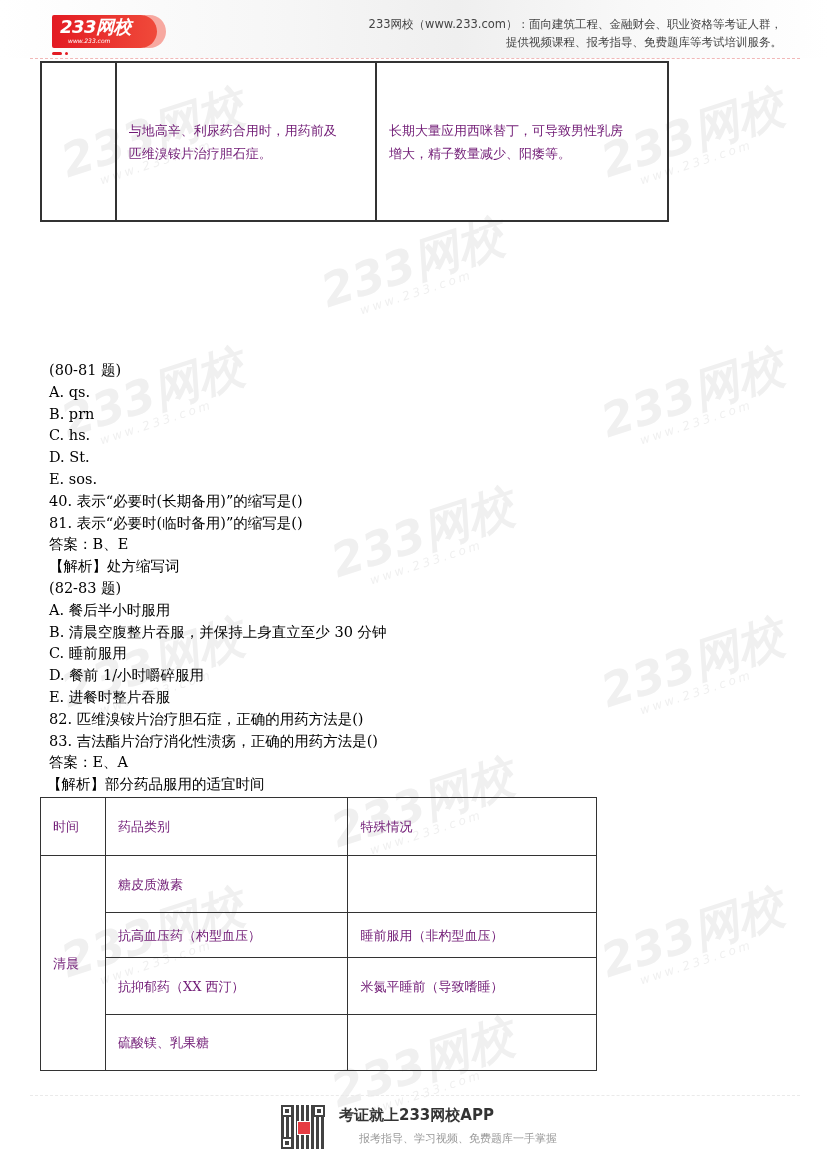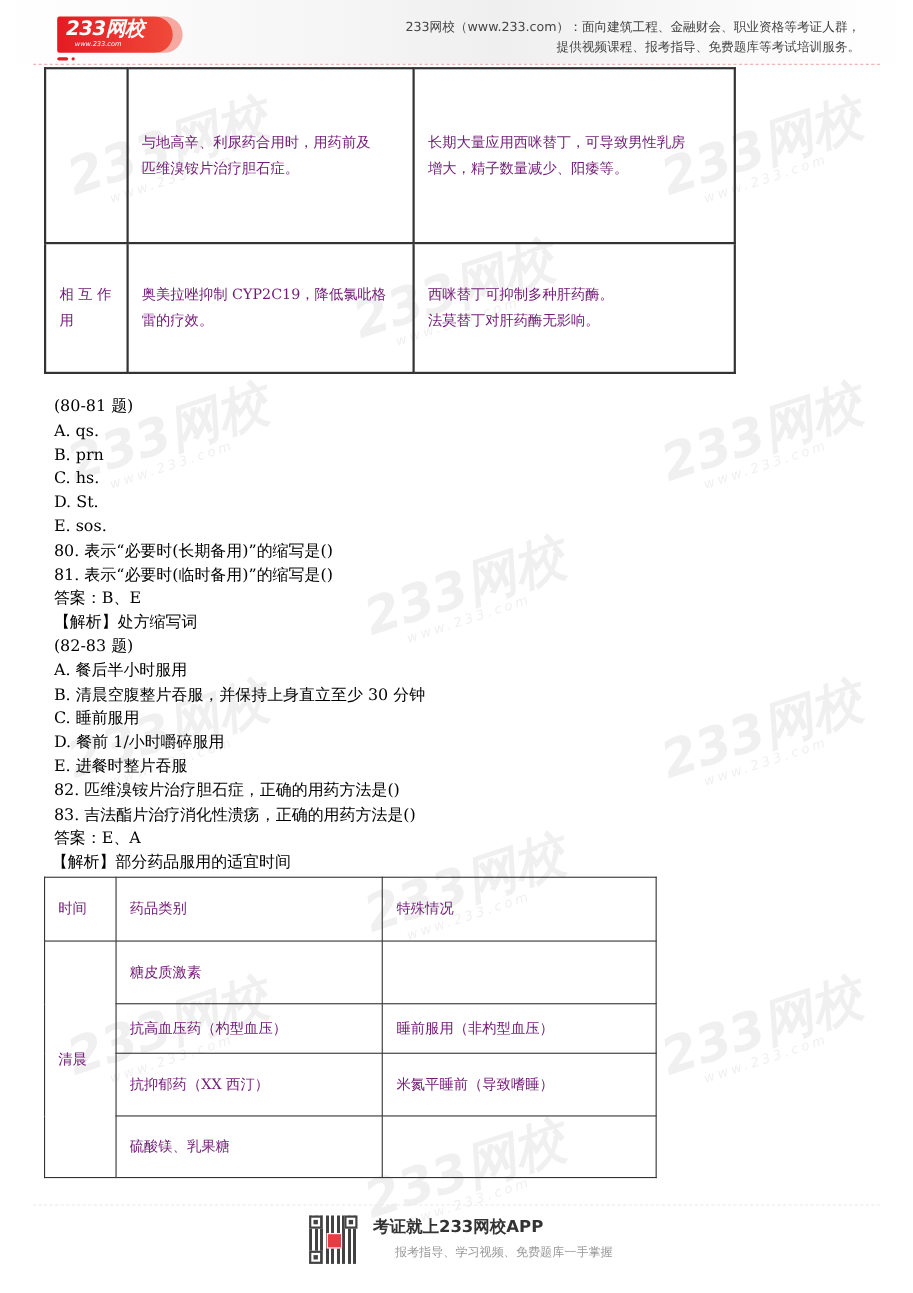--- a/index.html
+++ b/index.html
@@ -128,45 +128,31 @@
     <td></td>
     <td>
       <div>与地高辛、利尿药合用时，用药前及</div>
       <div>匹维溴铵片治疗胆石症。</div>
     </td>
     <td>
       <div>长期大量应用西咪替丁，可导致男性乳房</div>
       <div>增大，精子数量减少、阳痿等。</div>
     </td>
   </tr>
-  <tr style="height:118px">
-    <td>
-      <div>相 互 作</div>
-      <div>用</div>
-    </td>
-    <td>
-      <div>奥美拉唑抑制 CYP2C19，降低氯吡格</div>
-      <div>雷的疗效。</div>
-    </td>
-    <td>
-      <div>西咪替丁可抑制多种肝药酶。</div>
-      <div>法莫替丁对肝药酶无影响。</div>
-    </td>
-  </tr>
 </tbody>
   </table>
 
 <div class="content">
   <div class="line">(80-81 题)</div>
   <div class="line">A. qs.</div>
   <div class="line">B. prn</div>
   <div class="line">C. hs.</div>
   <div class="line">D. St.</div>
   <div class="line">E. sos.</div>
-  <div class="line">80. 表示“必要时(长期备用)”的缩写是()</div>
+  <div class="line">40. 表示“必要时(长期备用)”的缩写是()</div>
   <div class="line">81. 表示“必要时(临时备用)”的缩写是()</div>
   <div class="line">答案：B、E</div>
   <div class="line"> 【解析】处方缩写词</div>
   <div class="line">(82-83 题)</div>
   <div class="line">A. 餐后半小时服用</div>
   <div class="line">B. 清晨空腹整片吞服，并保持上身直立至少 30 分钟</div>
   <div class="line">C. 睡前服用</div>
   <div class="line">D. 餐前 1/小时嚼碎服用</div>
   <div class="line">E. 进餐时整片吞服</div>
   <div class="line">82. 匹维溴铵片治疗胆石症，正确的用药方法是()</div>

